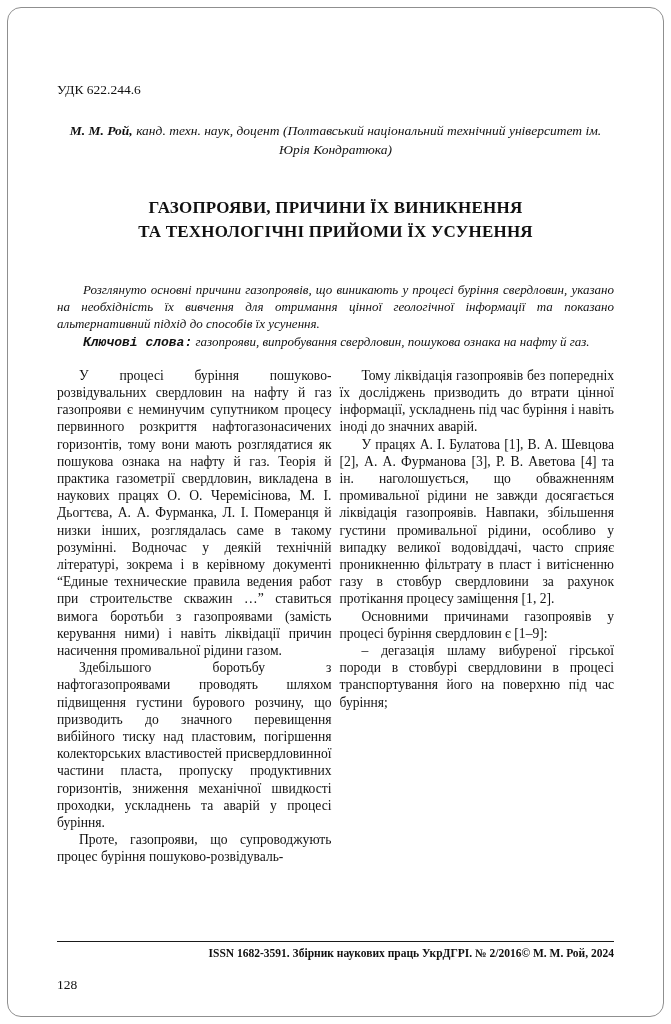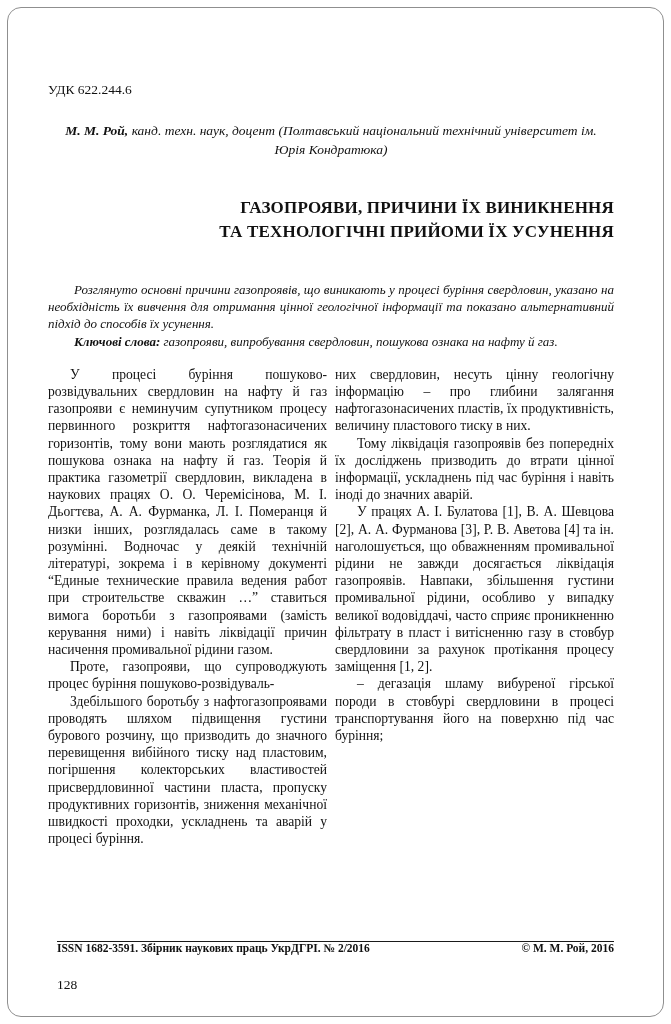--- a/index.html
+++ b/index.html
@@ -13,40 +13,40 @@
   .page-frame {
     position: absolute;
     top: 7px; left: 7px; right: 7px; bottom: 7px;
     border: 1.5px solid #8f8f8f;
     border-radius: 14px;
     pointer-events: none;
   }
   .content {
     position: absolute;
     top: 82px;
-    left: 48px;
+    left: 57px;
     right: 57px;
   }
   .udc {
     font-size: 13.5px;
     margin-bottom: 24px;
   }
   .authors {
     text-align: center;
     font-size: 13.5px;
     font-style: italic;
     line-height: 1.4;
     margin: 0 6px 36px 6px;
   }
   .authors .author-name {
     font-weight: bold;
     margin-top: 45px;
   }
   .paper-title {
-    text-align: right;
+    text-align: center;
     font-weight: bold;
     font-size: 17px;
     line-height: 1.45;
     margin-bottom: 36px;
     letter-spacing: 0.2px;
   }
   .abstract {
     font-size: 13px;
     font-style: italic;
     text-align: justify;
@@ -55,39 +55,40 @@
     margin-top: 32px;
   }
   .keywords {
     font-size: 13px;
     font-style: italic;
     text-align: justify;
     text-indent: 26px;
     line-height: 1.32;
     margin-bottom: 16px;
   }
-  .keywords .kw-label { font-weight: bold; }
+  .keywords .kw-label { font-weight: bold; font-family: Liberation Mono, monospace; }
   .body-columns {
     display: flex;
     gap: 8px;
     font-size: 13.6px;
     line-height: 17.2px;
     text-align: justify;
   }
   .col { flex: 1 1 0; min-width: 0; }
   .col p { text-indent: 22px; }
   .col p.no-indent { text-indent: 0; }
   .footer {
     position: absolute;
     left: 57px;
     right: 57px;
     top: 941px;
     border-top: 1.4px solid #1a1a1a;
+    padding-top: 5px;
     display: flex;
-    justify-content: space-between;
+    justify-content: flex-end;
     font-weight: bold;
     font-size: 11.5px;
   }
   .page-number {
     position: absolute;
     left: 57px;
     top: 977px;
     font-size: 13.5px;
     text-align: right;
   }
@@ -112,31 +113,31 @@
 
   <p class="abstract">Розглянуто основні причини газопроявів, що виникають у процесі буріння свердловин, указано на необхідність їх вивчення для отримання цінної геологічної інформації та показано альтернативний підхід до способів їх усунення.</p>
 
   <p class="keywords">
     <span class="kw-label">Ключові слова:</span><span> газопрояви, випробування свердловин, пошукова ознака на нафту й газ.</span>
   </p>
 
   <div class="body-columns">
     <div class="col">
       <p>У процесі буріння пошуково-розвідувальних свердловин на нафту й газ газопрояви є неминучим супутником процесу первинного розкриття нафтогазонасичених горизонтів, тому вони мають розглядатися як пошукова ознака на нафту й газ. Теорія й практика газометрії свердловин, викладена в наукових працях О. О. Черемісінова, М. І. Дьогтєва, А. А. Фурманка, Л. І. Померанця й низки інших, розглядалась саме в такому розумінні. Водночас у деякій технічній літературі, зокрема і в керівному документі “Единые технические правила ведения работ при строительстве скважин …” ставиться вимога боротьби з газопроявами (замість керування ними) і навіть ліквідації причин насичення промивальної рідини газом.</p>
+      <p>Здебільшого боротьбу з нафтогазопроявами проводять шляхом підвищення густини бурового розчину, що призводить до значного перевищення вибійного тиску над пластовим, погіршення колекторських властивостей присвердловинної частини пласта, пропуску продуктивних горизонтів, зниження механічної швидкості проходки, ускладнень та аварій у процесі буріння.</p>
       <p>Проте, газопрояви, що супроводжують процес буріння пошуково-розвідуваль-</p>
-      <p>Здебільшого боротьбу з нафтогазопроявами проводять шляхом підвищення густини бурового розчину, що призводить до значного перевищення вибійного тиску над пластовим, погіршення колекторських властивостей присвердловинної частини пласта, пропуску продуктивних горизонтів, зниження механічної швидкості проходки, ускладнень та аварій у процесі буріння.</p>
     </div>
     <div class="col">
-      <p class="no-indent">них свердловин, несуть цінну геологічну інформацію – про глибини залягання нафтогазонасичених пластів, їх продуктивність, величину пластового тиску в них.</p>
       <p>Тому ліквідація газопроявів без попередніх їх досліджень призводить до втрати цінної інформації, ускладнень під час буріння і навіть іноді до значних аварій.</p>
       <p>У працях А. І. Булатова [1], В. А. Шевцова [2], А. А. Фурманова [3], Р. В. Аветова [4] та ін. наголошується, що обважненням промивальної рідини не завжди досягається ліквідація газопроявів. Навпаки, збільшення густини промивальної рідини, особливо у випадку великої водовіддачі, часто сприяє проникненню фільтрату в пласт і витісненню газу в стовбур свердловини за рахунок протікання процесу заміщення [1, 2].</p>
+      <p>Основними причинами газопроявів у процесі буріння свердловин є [1–9]:</p>
       <p>– дегазація шламу вибуреної гірської породи в стовбурі свердловини в процесі транспортування його на поверхню під час буріння;</p>
     </div>
   </div>
 
 </div>
 
 <div class="footer">
   <span>ISSN 1682-3591. Збірник наукових праць УкрДГРІ. № 2/2016</span>
-  <span>© М. М. Рой, 2016</span>
+  <span>© М. М. Рой, 2024</span>
 </div>
 
 <div class="page-number">128</div>
 
 </body></html>

